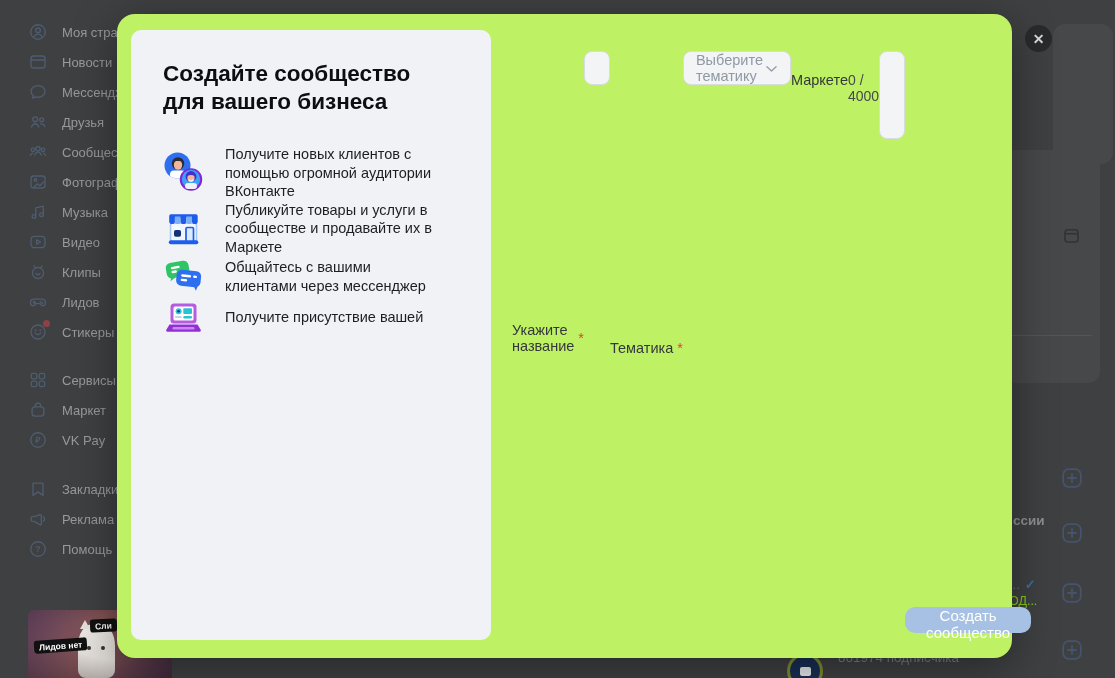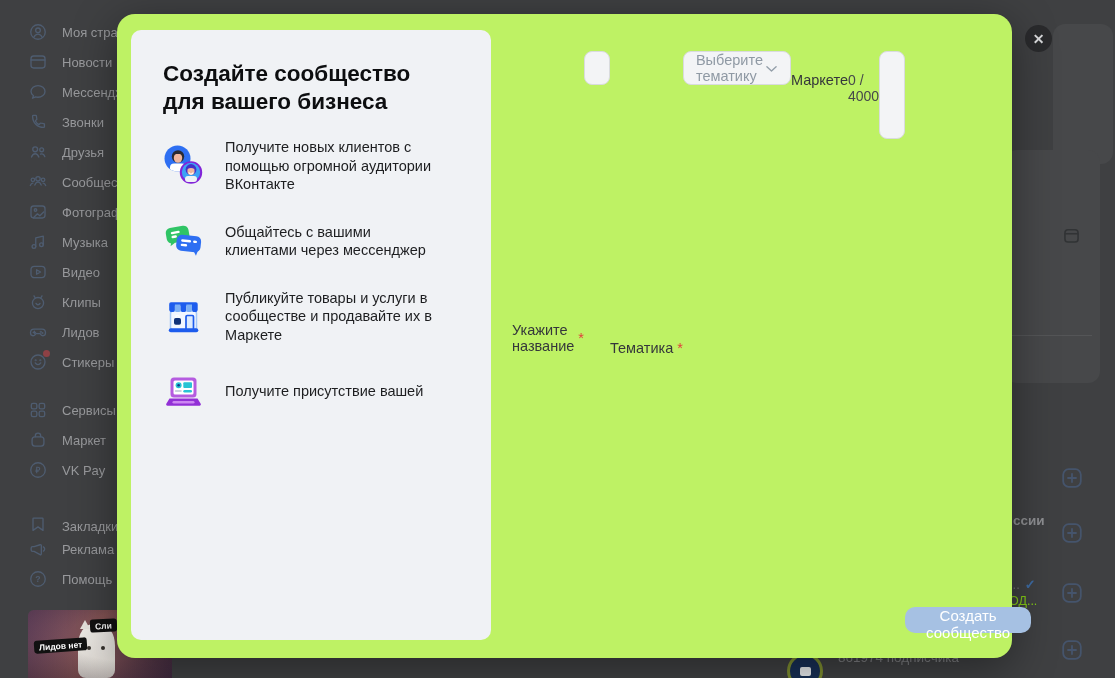--- a/index.html
+++ b/index.html
@@ -7,21 +7,21 @@
          font-family:"Liberation Sans",sans-serif;}
 
   
   .sidebar{position:absolute;left:0;top:17px;}
   .side-item{height:30px;display:flex;align-items:center;padding-left:28px;gap:14px;
              color:#98999c;font-size:13px;cursor:pointer;}
   .side-item .ic{width:20px;height:20px;color:#4e5c70;position:relative;flex:none;}
   .side-item .ic svg{width:20px;height:20px;display:block;}
   .side-item .lbl{white-space:nowrap;}
   .gap-mid{margin-top:18px;}
-  .gap-low{margin-top:19px;align-items:flex-end;}
+  .gap-low{margin-top:19px;}
   .badge{position:absolute;right:-2px;top:-2px;width:7px;height:7px;border-radius:50%;background:#8e4145;}
 
   .bg-card{position:absolute;background:#47484a;border-radius:12px;}
   .bg-card-top{left:1053px;top:24px;width:60px;height:140px;}
   .bg-card-main{left:1005px;top:150px;width:95px;height:233px;}
   .bg-divider{position:absolute;left:1005px;top:335px;width:87px;height:1px;background:#545557;}
   .calendar-wrap{position:absolute;left:1061px;top:225px;width:21px;height:21px;color:#313335;}
   .calendar-wrap svg{width:21px;height:21px;display:block;}
 
   .plus-btn{position:absolute;left:1060px;width:24px;height:24px;color:#45546c;cursor:pointer;}
@@ -56,21 +56,21 @@
   .pill-top{left:62px;top:9px;transform:rotate(-3deg);}
   .pill-main{left:6px;top:29px;transform:rotate(-4deg);}
 
   
   .modal{position:absolute;left:117px;top:14px;width:895px;height:644px;background:#bef264;
          border-radius:18px;box-shadow:0 10px 45px rgba(0,0,0,.4);z-index:5;}
   .promo{position:absolute;left:14px;top:16px;width:360px;height:610px;background:#f0f2f5;
          border-radius:10px;padding:30px 30px 0 32px;box-sizing:border-box;}
   .promo-title{font-size:22.5px;line-height:28px;font-weight:700;color:#0d0e10;margin:0;}
   .promo-title span{display:block;}
-  .benefits{margin-top:22px;display:flex;flex-direction:column;gap:27px;}
+  .benefits{margin-top:29px;display:flex;flex-direction:column;}
   .benefit{display:flex;align-items:center;gap:21px;}
   .bicon{width:41px;height:41px;flex:none;}
   .bicon svg{width:41px;height:41px;display:block;}
   .btext{font-size:14.5px;line-height:18.5px;color:#1d1e20;}
   .btext span{display:block;}
 
   .form{position:absolute;left:395px;top:0;right:19px;bottom:25px;display:flex;flex-direction:row;
         padding-top:37px;box-sizing:border-box;}
   .flabel{display:flex;align-items:center;gap:4px;font-size:14.5px;color:#35373b;margin-bottom:9px;}
   .star{color:#e23e3c;}
@@ -118,28 +118,20 @@
         </span>
         <span class="lbl">Новости</span>
       </div>
       <div class="side-item">
         <span class="ic">
           <svg viewBox="0 0 24 24" fill="none" stroke="currentColor" stroke-width="1.6" stroke-linecap="round" stroke-linejoin="round">
             <path d="M20.4 11.3c0 3.9-3.8 7-8.4 7-1 0-2-.2-2.9-.4L5.4 19.5l1.2-3.1C4.8 15.1 3.6 13.3 3.6 11.3c0-3.9 3.8-7 8.4-7s8.4 3.1 8.4 7z"></path>
           </svg>
         </span>
         <span class="lbl">Мессенджер</span>
-      </div>
-      <div class="side-item">
-        <span class="ic">
-          <svg viewBox="0 0 24 24" fill="none" stroke="currentColor" stroke-width="1.6" stroke-linecap="round" stroke-linejoin="round">
-            <path d="M8.9 10.7c.9 1.9 2.5 3.5 4.4 4.4l1.5-1.5c.2-.2.6-.3.9-.2 1 .3 2 .5 3.1.5.5 0 .9.4.9.9v2.8c0 .5-.4.9-.9.9C11 18.5 5.5 13 5.5 4.9c0-.5.4-.9.9-.9h2.8c.5 0 .9.4.9.9 0 1.1.2 2.1.5 3.1.1.3 0 .7-.2.9z"></path>
-          </svg>
-        </span>
-        <span class="lbl">Звонки</span>
       </div>
       <div class="side-item">
         <span class="ic">
           <svg viewBox="0 0 24 24" fill="none" stroke="currentColor" stroke-width="1.6" stroke-linecap="round" stroke-linejoin="round">
             <circle cx="8.6" cy="8.8" r="2.9"></circle>
             <path d="M4.2 18.1c.9-2.7 2.4-4 4.4-4s3.5 1.3 4.4 4"></path>
             <circle cx="16.4" cy="9.4" r="2.3"></circle>
             <path d="M15 14.6c.5-.2.9-.3 1.4-.3 1.7 0 3 1.1 3.8 3.3"></path>
           </svg>
         </span>
@@ -367,20 +359,42 @@
             </span>
             <div class="btext">
               <span>Получите новых клиентов с</span>
               <span>помощью огромной аудитории</span>
               <span>ВКонтакте</span>
             </div>
           </div>
           <div class="benefit">
             <span class="bicon">
               <svg viewBox="0 0 41 41">
+                <rect x="7.5" y="15" width="26" height="19" rx="2.5" fill="#f2f7ff" stroke="#a3c6f7" stroke-width="1.5"></rect>
+                <rect x="6.2" y="6.2" width="28.5" height="3.6" rx="1.8" fill="#1d5ced"></rect>
+                <path d="M6.2 8.6h5.7v4.6a2.85 2.85 0 01-5.7 0z" fill="#1d5ced"></path>
+                <path d="M11.9 8.6h5.7v4.6a2.85 2.85 0 01-5.7 0z" fill="#7cb0f5"></path>
+                <path d="M17.6 8.6h5.7v4.6a2.85 2.85 0 01-5.7 0z" fill="#1d5ced"></path>
+                <path d="M23.3 8.6h5.7v4.6a2.85 2.85 0 01-5.7 0z" fill="#7cb0f5"></path>
+                <path d="M29 8.6h5.7v4.6a2.85 2.85 0 01-5.7 0z" fill="#1d5ced"></path>
+                <rect x="23" y="19.5" width="7.5" height="14.5" rx="1.2" fill="#dcebfe" stroke="#1d5ced" stroke-width="1.7"></rect>
+                <rect x="11" y="22" width="7" height="6.8" rx="1.8" fill="#10337a"></rect>
+                <path d="M12.8 22v-1a1.7 1.7 0 013.4 0v1" stroke="#fff" stroke-width="1.3" fill="none"></path>
+                <rect x="5.8" y="32.2" width="29.5" height="4" rx="2" fill="#1d5ced"></rect>
+              </svg>
+            </span>
+            <div class="btext">
+              <span>Публикуйте товары и услуги в</span>
+              <span>сообществе и продавайте их в</span>
+              <span>Маркете</span>
+            </div>
+          </div>
+          <div class="benefit">
+            <span class="bicon">
+              <svg viewBox="0 0 41 41">
                 <g transform="rotate(-10 13 13)">
                   <rect x="3" y="6" width="23" height="15.5" rx="5" fill="#2fc465"></rect>
                   <path d="M7 20l-1.5 4 5-2.5z" fill="#2fc465"></path>
                   <rect x="8" y="10.2" width="9" height="2.4" rx="1.2" fill="#fff"></rect>
                   <rect x="8" y="14.2" width="5.5" height="2.4" rx="1.2" fill="#fff"></rect>
                 </g>
                 <g transform="rotate(6 26 26)">
                   <rect x="13" y="14.5" width="24.5" height="16" rx="5.2" fill="#2e6ff2"></rect>
                   <path d="M31 29.5l2.8 4.5 1.4-5z" fill="#2e6ff2"></path>
                   <rect x="17.5" y="19" width="10" height="2.4" rx="1.2" fill="#fff"></rect>
@@ -390,42 +404,20 @@
               </svg>
             </span>
             <div class="btext">
               <span>Общайтесь с вашими</span>
               <span>клиентами через мессенджер</span>
             </div>
           </div>
           <div class="benefit">
             <span class="bicon">
               <svg viewBox="0 0 41 41">
-                <rect x="7.5" y="15" width="26" height="19" rx="2.5" fill="#f2f7ff" stroke="#a3c6f7" stroke-width="1.5"></rect>
-                <rect x="6.2" y="6.2" width="28.5" height="3.6" rx="1.8" fill="#1d5ced"></rect>
-                <path d="M6.2 8.6h5.7v4.6a2.85 2.85 0 01-5.7 0z" fill="#1d5ced"></path>
-                <path d="M11.9 8.6h5.7v4.6a2.85 2.85 0 01-5.7 0z" fill="#7cb0f5"></path>
-                <path d="M17.6 8.6h5.7v4.6a2.85 2.85 0 01-5.7 0z" fill="#1d5ced"></path>
-                <path d="M23.3 8.6h5.7v4.6a2.85 2.85 0 01-5.7 0z" fill="#7cb0f5"></path>
-                <path d="M29 8.6h5.7v4.6a2.85 2.85 0 01-5.7 0z" fill="#1d5ced"></path>
-                <rect x="23" y="19.5" width="7.5" height="14.5" rx="1.2" fill="#dcebfe" stroke="#1d5ced" stroke-width="1.7"></rect>
-                <rect x="11" y="22" width="7" height="6.8" rx="1.8" fill="#10337a"></rect>
-                <path d="M12.8 22v-1a1.7 1.7 0 013.4 0v1" stroke="#fff" stroke-width="1.3" fill="none"></path>
-                <rect x="5.8" y="32.2" width="29.5" height="4" rx="2" fill="#1d5ced"></rect>
-              </svg>
-            </span>
-            <div class="btext">
-              <span>Публикуйте товары и услуги в</span>
-              <span>сообществе и продавайте их в</span>
-              <span>Маркете</span>
-            </div>
-          </div>
-          <div class="benefit">
-            <span class="bicon">
-              <svg viewBox="0 0 41 41">
                 <rect x="7.5" y="6.5" width="26" height="20" rx="3.5" fill="#b55ce0"></rect>
                 <rect x="10.5" y="9.5" width="20" height="14" rx="1.5" fill="#fff"></rect>
                 <circle cx="15.6" cy="14.3" r="3" fill="#28c4d4"></circle>
                 <circle cx="15.6" cy="14.3" r="1.3" fill="#123a8c"></circle>
                 <rect x="20.3" y="11.3" width="8.7" height="5.6" rx="1" fill="#28c4d4"></rect>
                 <rect x="11.8" y="19" width="7" height="2" rx="1" fill="#c9d3de"></rect>
                 <rect x="20.3" y="19" width="8.7" height="2.6" rx="1.3" fill="#28c4d4"></rect>
                 <path d="M6.5 27.5h28l3.2 5.2c.5.9-.1 2-1.2 2H4.5c-1.1 0-1.7-1.1-1.2-2z" fill="#9230d6"></path>
                 <rect x="9.5" y="30" width="22" height="2.6" rx="1.3" fill="#cd86f2"></rect>
               </svg>

